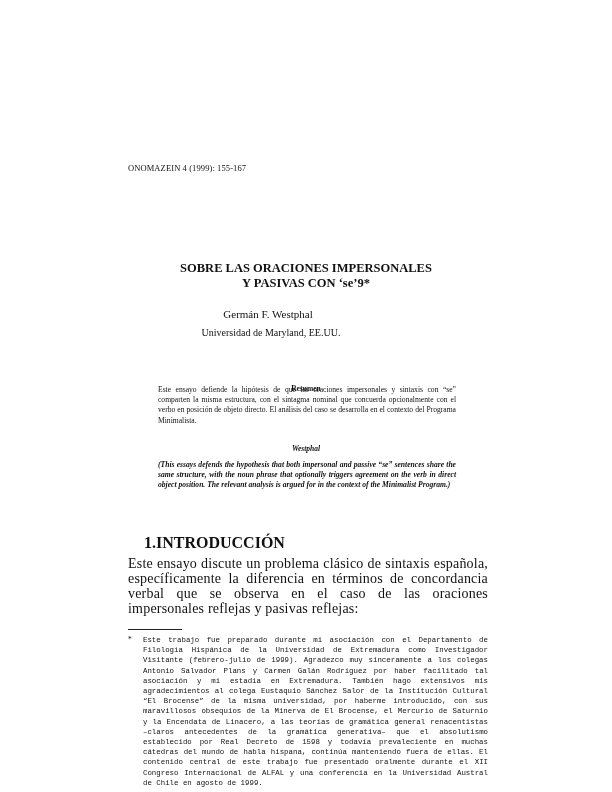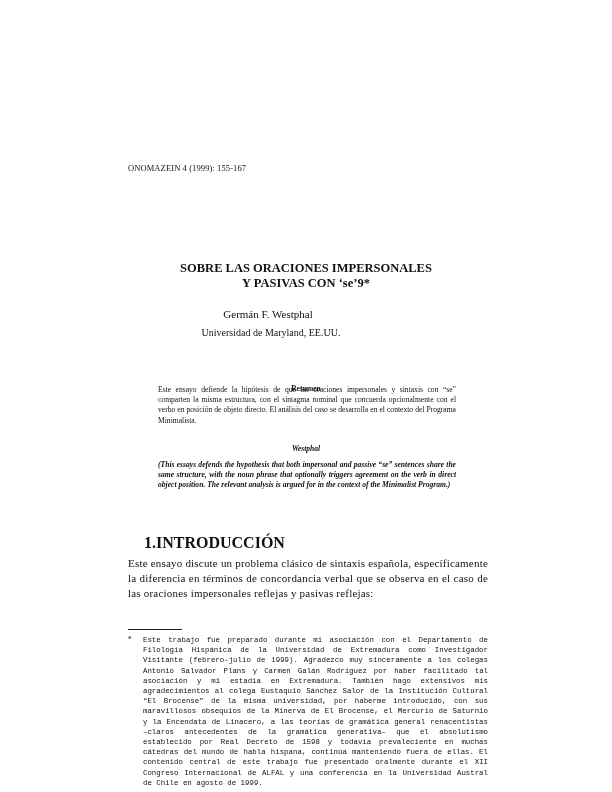--- a/index.html
+++ b/index.html
@@ -13,21 +13,21 @@
   .author { left: 0; width: 536px; text-align: center; top: 273px; font-weight: normal; font-size: 11px; }
   .affil { left: 12px; width: 518px; text-align: center; top: 292px; font-size: 10px; }
   .abs-head { left: 0; width: 612px; text-align: center; font-size: 7.5px; font-weight: bold; }
   .abs-head.res { top: 349px; }
   .abs-head.eng { top: 409px; font-style: italic; }
   .abs-body { left: 158px; width: 298px; font-size: 7.6px; line-height: 10.2px; text-align: justify; }
   .abs-body.es { top: 350px; }
   .abs-body.en { top: 425px; font-style: italic; font-weight: bold; }
   .section { left: 128px; top: 499px; font-size: 16px; font-weight: bold; text-align: right; }
   .section .num { display: inline-block; width: 28px; }
-  .para { left: 128px; width: 360px; top: 521px; font-size: 11px; line-height: 15px; text-align: justify; letter-spacing: 0.2px; }
+  .para { left: 128px; width: 360px; top: 521px; font-size: 14px; line-height: 15px; text-align: justify; letter-spacing: 0.2px; }
   .fn-rule { left: 128px; top: 594px; width: 54px; height: 1px; background: #222; }
   .fn { left: 128px; width: 360px; top: 600px; font-size: 7.4px; line-height: 10.2px; text-align: justify; }
   .fn .mark { position: absolute; left: 0; top: 0; }
   .fn .text { margin-left: 15px; display: block; font-family: Liberation Mono, monospace; }
 </style>
 </head>
 <body>
 
 <div class="abs journal">ONOMAZEIN 4 (1999): 155-167</div>
 

